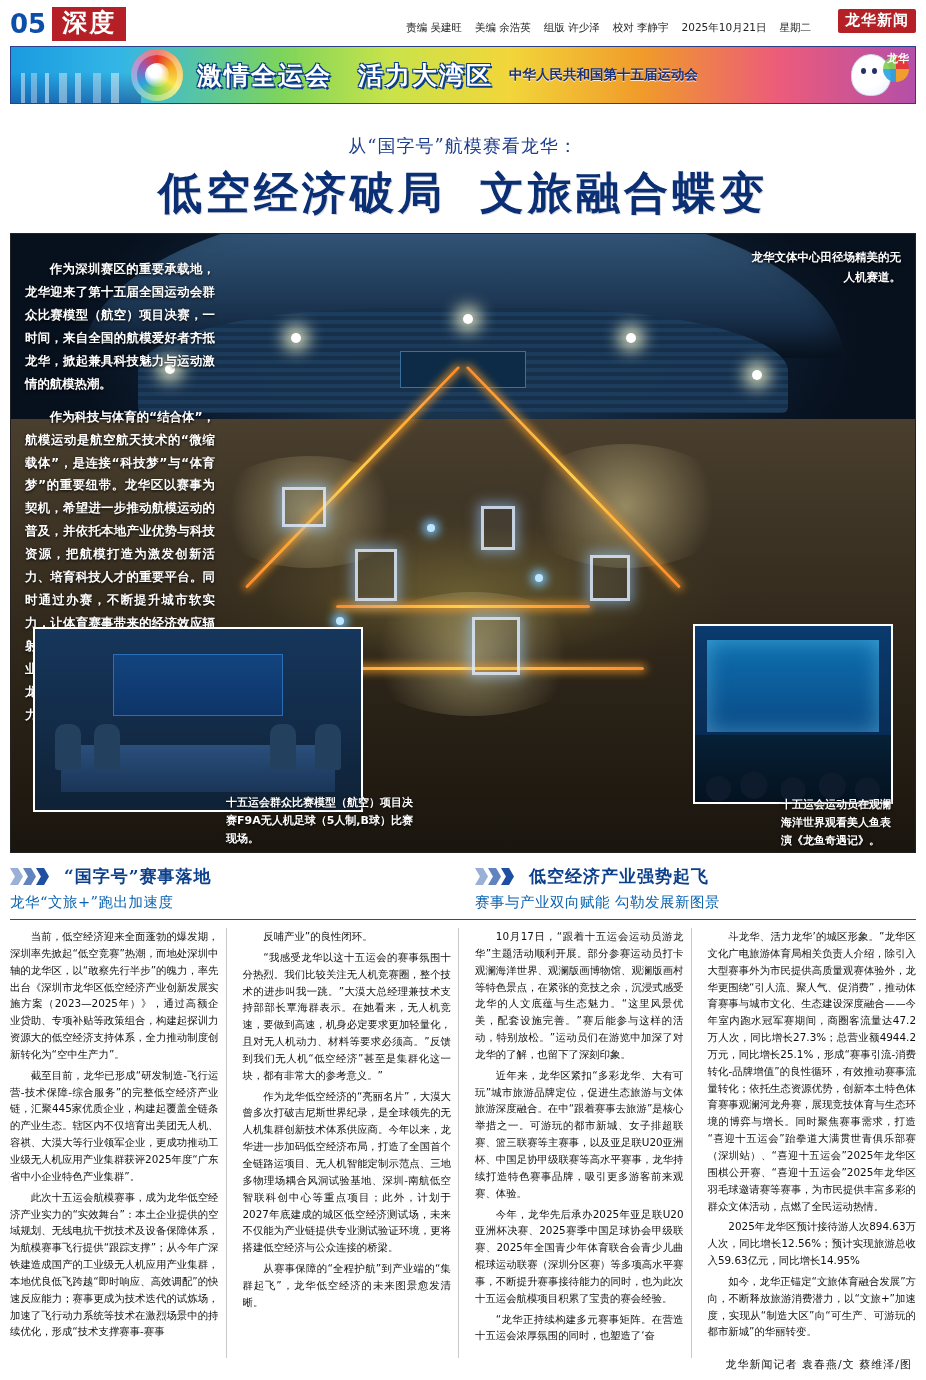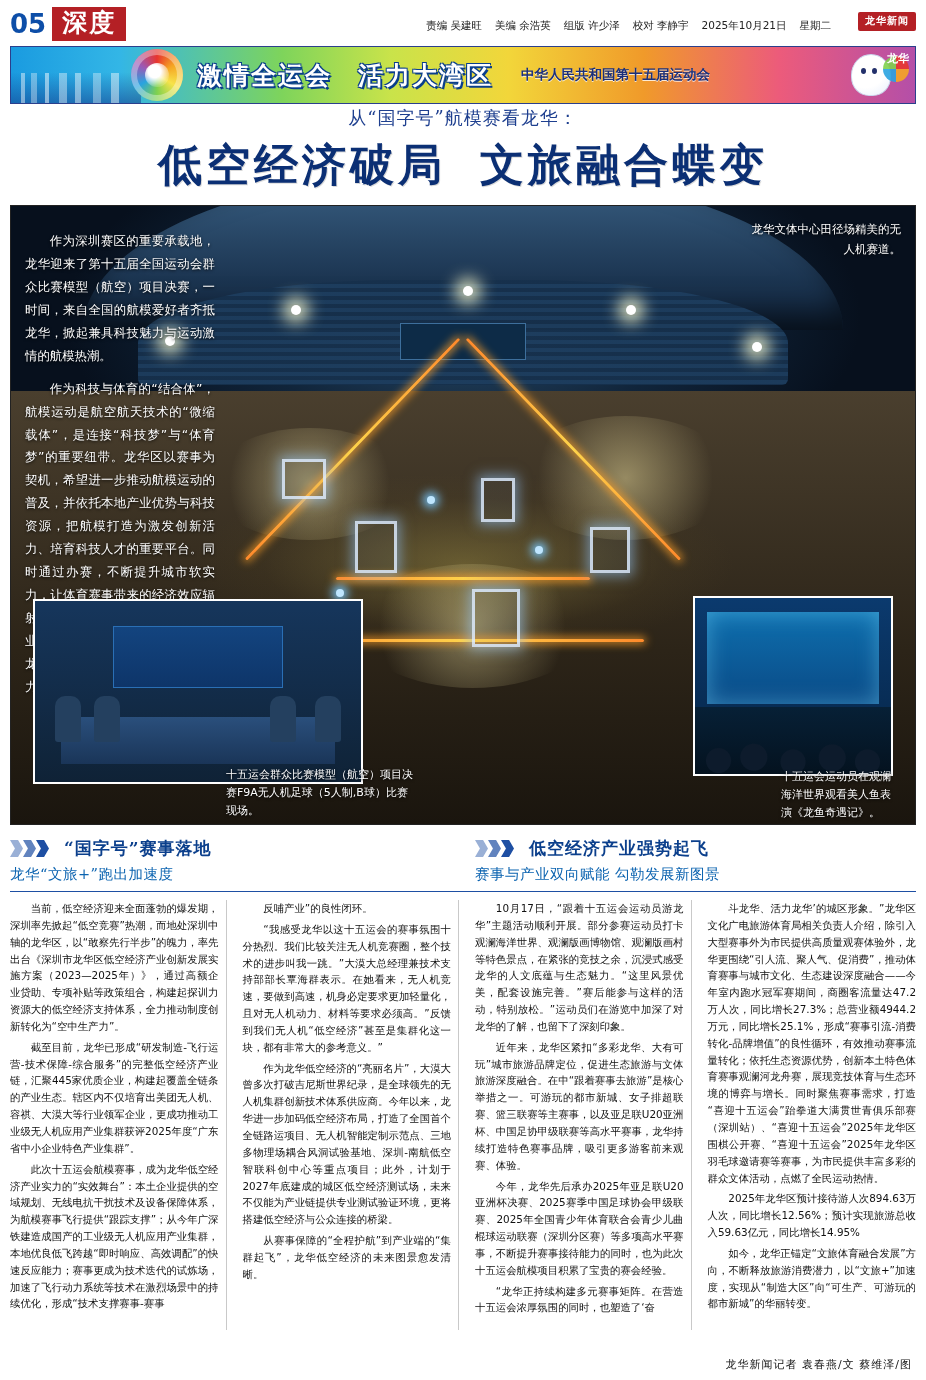--- a/index.html
+++ b/index.html
@@ -31,21 +31,21 @@
     line-height:1.1;
   }
   .masthead-meta {
     margin-left:auto; display:flex; align-items:flex-end; gap:13px;
     font-size:10.5px; color:#222; padding-bottom:4px;
   }
   .masthead-meta span { white-space:nowrap; }
   .brand-logo {
     margin-left:14px; margin-bottom:2px;
     background:#b42025; color:#fff; font-weight:bold;
-    font-size:10px; padding:2px 7px 3px 7px; letter-spacing:1px;
+    font-size:15px; padding:2px 7px 3px 7px; letter-spacing:1px;
     border-radius:2px;
   }
 
   
   .banner {
     margin: 2px 10px 0 10px;
     height: 58px;
     border: 1px solid #2b3f8c;
     background: linear-gradient(90deg,#1a9be0 0%, #33b6e6 12%, #7ed45b 30%, #c9e34a 42%, #f2d63a 55%, #f09a2a 70%, #ec5b7b 85%, #b44fa8 100%);
     position: relative;
@@ -78,21 +78,21 @@
     content:""; position:absolute; inset:14px; border-radius:50%;
     background:radial-gradient(circle at 40% 35%, #fff 0 30%, rgba(255,255,255,.2) 70%);
   }
   .banner-title {
     margin-left:14px; font-weight:bold; font-size:25px; color:#fff;
     text-shadow: 2px 2px 0 #0a3e8c, -1px -1px 0 #0a3e8c, 1px -1px 0 #0a3e8c, -1px 1px 0 #0a3e8c;
     letter-spacing:2px; white-space:nowrap;
   }
   .banner-title .gap { display:inline-block; width:26px; }
   .banner-sub {
-    margin-left:28px; font-size:13.5px; color:#1b2f7a; font-weight:bold;
+    margin-left:16px; font-size:13.5px; color:#1b2f7a; font-weight:bold;
     white-space:nowrap; text-shadow: 0 1px 0 rgba(255,255,255,.8);
   }
   .banner-mascot {
     margin-left:auto; margin-right:6px; width:64px; height:50px; position:relative; flex:0 0 auto;
   }
   .banner-mascot .m-body {
     position:absolute; left:6px; top:4px; width:40px; height:42px;
     border-radius:50% 50% 45% 45%;
     background: radial-gradient(circle at 35% 30%, #ffffff 0 55%, #e7eefc 100%);
     border:1px solid #cdd8ee;
@@ -105,38 +105,39 @@
     position:absolute; right:0; top:6px; width:26px; height:26px; border-radius:50%;
     background: conic-gradient(#e8352e 0 25%, #f5a623 0 50%, #29a3e0 0 75%, #7fd14e 0 100%);
     opacity:.9;
   }
   .banner-right-logo {
     position:absolute; right:6px; top:4px; font-size:11px; color:#fff; font-weight:bold;
   }
 
   
   .kicker {
-    text-align:center; margin-top:2px; font-size:18px; color:#1e3f8f;
+    text-align:center; margin-top:30px; font-size:18px; color:#1e3f8f;
     font-family:"DejaVu Serif","Liberation Serif",serif; letter-spacing:1px;
   }
   .headline {
     text-align:center; margin-top:6px; font-size:44px; font-weight:bold; color:#0b2f74;
     font-family:"DejaVu Serif","Liberation Serif",serif; letter-spacing:4px;
     text-shadow: 1px 1px 0 rgba(0,0,0,.15);
   }
   .headline .sp { display:inline-block; width:34px; }
 
   
   .hero {
     position:relative; margin:10px 10px 0 10px; height: 620px;
     background:
       radial-gradient(ellipse 55% 40% at 50% 18%, #2b4f6e 0%, #10243a 45%, #07101d 80%),
       #060d16;
     border:1px solid #222;
     overflow:hidden;
+    font-weight:bold;
   }
   .hero .stadium-roof {
     position:absolute; left:8%; top:-6%; width:84%; height:26%;
     border-radius:50% 50% 0 0 / 100% 100% 0 0;
     background: linear-gradient(#3b6286, #1b3450 70%, #122741);
     box-shadow: inset 0 -18px 30px rgba(0,0,0,.6);
   }
   .hero .stand {
     position:absolute; left:14%; top:12%; width:72%; height:17%;
     background: repeating-linear-gradient(180deg, #16304c 0 4px, #1d3d5e 4px 8px);

